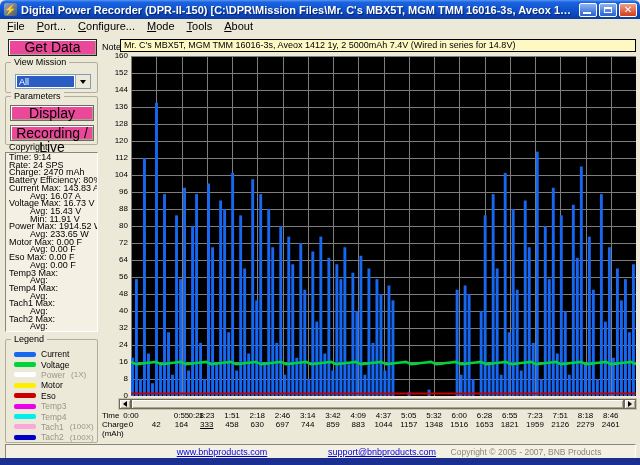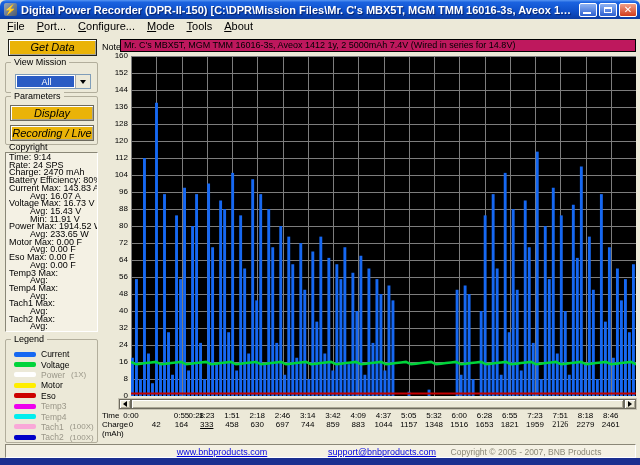--- a/index.html
+++ b/index.html
@@ -18,22 +18,22 @@
     background:linear-gradient(180deg,#8fb3f3,#2a5fd0);position:relative;flex:0 0 auto;cursor:pointer;}
   .tb-btn.close{background:linear-gradient(180deg,#f0a088,#d03c1c);}
   .g-min{position:absolute;left:3px;bottom:2px;width:8px;height:2px;background:#fff;}
   .g-max{position:absolute;left:4px;top:3px;width:8px;height:6px;border:1px solid #fff;border-top-width:2px;box-sizing:border-box;}
   .g-x{position:absolute;left:0;top:0;width:16px;height:12px;color:#fff;font-size:10px;line-height:12px;text-align:center;}
   
   .menubar{position:absolute;left:0;top:19px;width:640px;height:15px;display:flex;align-items:center;
     font-size:11px;padding-left:2px;box-sizing:border-box;}
   .menu-item{padding:1px 7px 2px 5px;cursor:default;}
   
-  .btn{position:absolute;box-sizing:border-box;background:#eab308;font-size:11px;text-align:center;
-    border:1px solid #6d6a5e;box-shadow:inset 1px 1px 0 #fff,inset -1px -1px 0 #a9a593;cursor:pointer;font-style:italic;}
+  .btn{position:absolute;box-sizing:border-box;background:#ec4899;font-size:14px;text-align:center;
+    border:1px solid #6d6a5e;box-shadow:inset 1px 1px 0 #fff,inset -1px -1px 0 #a9a593;cursor:pointer;}
   .btn.default{border:1px solid #20201c;}
   .groupbox{position:absolute;box-sizing:border-box;border:1px solid #b2ae9c;border-radius:2px;}
   .groupbox .gb-label{position:absolute;top:-6px;left:5px;background:#ece9d8;padding:0 3px;font-size:9px;}
   .sunken{box-sizing:border-box;border:1px solid;border-color:#8a8777 #fff #fff #8a8777;background:#f4f1e4;}
   
   .combo{position:absolute;left:9px;top:11px;width:76px;height:15px;background:#fff;box-sizing:border-box;
     border:1px solid #7f9db9;display:flex;cursor:pointer;}
   .combo .sel{flex:1;background:#2a5cc4;color:#fff;font-size:9px;line-height:13px;padding-left:2px;margin:1px;overflow:hidden;}
   .combo .arrow-btn{width:14px;background:#ece9d8;border-left:1px solid #aaa;display:flex;align-items:center;justify-content:center;}
   .tri-down{width:0;height:0;border-left:3px solid transparent;border-right:3px solid transparent;border-top:4px solid #000;}
@@ -41,37 +41,37 @@
   .stat-line{font-size:9px;line-height:7.7px;white-space:nowrap;}
   .stat-line.indent{padding-left:21px;}
   #legend-box .items{position:absolute;left:6px;top:9px;right:3px;}
   .legend-row{display:flex;align-items:center;height:10.4px;cursor:pointer;}
   .swatch{width:22px;height:5px;border-radius:2px;margin:0 5px 0 2px;flex:0 0 auto;}
   .legend-label{font-size:8.5px;white-space:nowrap;}
   .legend-row .mult{font-size:8px;margin-left:6px;}
   .legend-row.off .legend-label,.legend-row.off .mult{color:#9a9789;}
   
   #notes-label{position:absolute;left:102px;top:42px;font-size:9px;}
-  #chart-title{position:absolute;left:120px;top:39px;width:516px;height:13px;box-sizing:border-box;background:#be185d;
+  #chart-title{position:absolute;left:120px;top:39px;width:516px;height:13px;box-sizing:border-box;background:#fef9c3;
     border:1px solid #000;font-size:9px;line-height:11px;padding-left:3px;white-space:nowrap;overflow:hidden;}
   #plot-wrap{position:absolute;left:131px;top:56px;width:505px;height:340px;background:#000;cursor:crosshair;}
   .ytick{position:absolute;left:100px;width:28px;text-align:right;font-size:8px;line-height:8px;}
   .xcol{position:absolute;width:28px;text-align:center;font-size:8px;line-height:9px;white-space:nowrap;}
   .axis-side{position:absolute;left:102px;font-size:8px;line-height:9px;text-align:center;}
   
   #hscroll{position:absolute;left:118px;top:398px;width:519px;height:12px;box-sizing:border-box;display:flex;
     background:#f2efe3;border:1px solid #c6c2b2;}
   .sb-btn{width:12px;height:10px;background:#ece9d8;border:1px solid #6d6a5e;box-sizing:border-box;
     box-shadow:inset 1px 1px 0 #fff,inset -1px -1px 0 #a9a593;display:flex;align-items:center;justify-content:center;cursor:pointer;}
   .sb-thumb{flex:1;background:#ece9d8;border:1px solid #6d6a5e;box-sizing:border-box;
     box-shadow:inset 1px 1px 0 #fff,inset -1px -1px 0 #a9a593;cursor:grab;}
   .tri-left{width:0;height:0;border-top:3px solid transparent;border-bottom:3px solid transparent;border-right:4px solid #000;}
   .tri-right{width:0;height:0;border-top:3px solid transparent;border-bottom:3px solid transparent;border-left:4px solid #000;}
   
-  #footer{position:absolute;left:5px;top:444px;width:631px;height:14px;}
+  #footer{position:absolute;left:5px;top:444px;width:631px;height:20px;}
   #footer .link{position:absolute;top:2px;font-size:9px;color:#0000e0;text-decoration:underline;cursor:pointer;}
   #footer .copy{position:absolute;top:2px;font-size:8.5px;color:#8a8777;}
   #bottom-border{position:absolute;left:0;top:458px;width:640px;height:7px;background:#1b2f90;}
 </style>
 </head>
 <body>
 
 <div id="win">
 
   <div class="titlebar">
@@ -92,21 +92,21 @@
       <span class="menu-item"><u>F</u>ile</span>
       <span class="menu-item"><u>P</u>ort...</span>
       <span class="menu-item"><u>C</u>onfigure...</span>
       <span class="menu-item"><u>M</u>ode</span>
       <span class="menu-item"><u>T</u>ools</span>
       <span class="menu-item"><u>A</u>bout</span>
     </div>
 
   <div class="btn default" style="left:8px;top:39px;width:89px;height:17px;line-height:15px;">Get Data</div>
 
-  <div class="groupbox" style="left:5px;top:62px;width:93px;height:31px;text-align:center;">
+  <div class="groupbox" style="left:5px;top:62px;width:93px;height:31px;">
     <div class="gb-label">View Mission</div>
     <div class="combo">
       <span class="sel">All</span>
       <span class="arrow-btn">
           <span class="tri-down"></span>
         </span>
     </div>
   </div>
 
   <div class="groupbox" style="left:5px;top:96px;width:93px;height:49px;">
@@ -419,21 +419,21 @@
       <span class="xcol" style="left: 293.75px; top: 420px;">744</span>
       <span class="xcol" style="left: 319px; top: 420px;">859</span>
       <span class="xcol" style="left: 344.25px; top: 420px;">883</span>
       <span class="xcol" style="left: 369.5px; top: 420px;">1044</span>
       <span class="xcol" style="left: 394.75px; top: 420px;">1157</span>
       <span class="xcol" style="left: 420px; top: 420px;">1348</span>
       <span class="xcol" style="left: 445.25px; top: 420px;">1516</span>
       <span class="xcol" style="left: 470.5px; top: 420px;">1653</span>
       <span class="xcol" style="left: 495.75px; top: 420px;">1821</span>
       <span class="xcol" style="left: 521px; top: 420px;">1959</span>
-      <span class="xcol" style="left: 546.25px; top: 420px; font-family: Liberation Serif, serif;">2126</span>
+      <span class="xcol" style="left: 546.25px; top: 420px;">2126</span>
       <span class="xcol" style="left: 571.5px; top: 420px;">2279</span>
       <span class="xcol" style="left: 596.75px; top: 420px;">2461</span>
     </div>
 
   <div id="footer" class="sunken">
     <span class="link" style="left:140px;width:152px;text-align:center;">www.bnbproducts.com</span>
     <span class="link" style="left:296px;width:160px;text-align:center;">support@bnbproducts.com</span>
     <span class="copy" style="left:430px;width:180px;text-align:center;">Copyright © 2005 - 2007, BNB Products</span>
   </div>
   <div id="bottom-border"></div>

